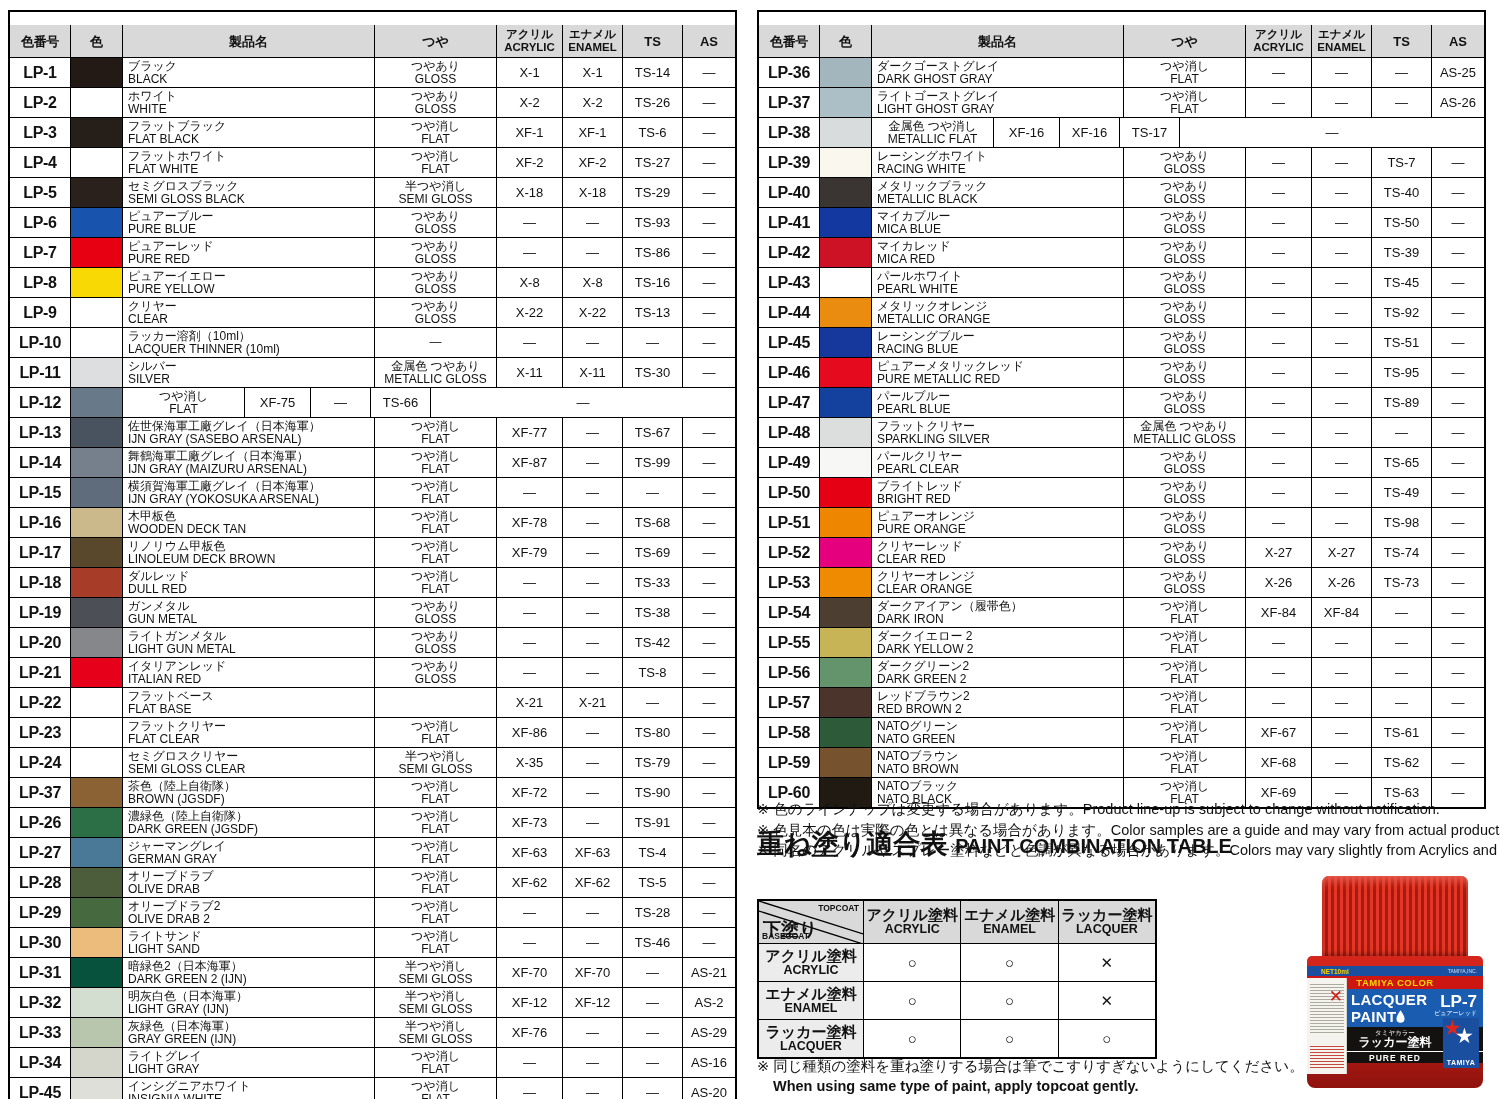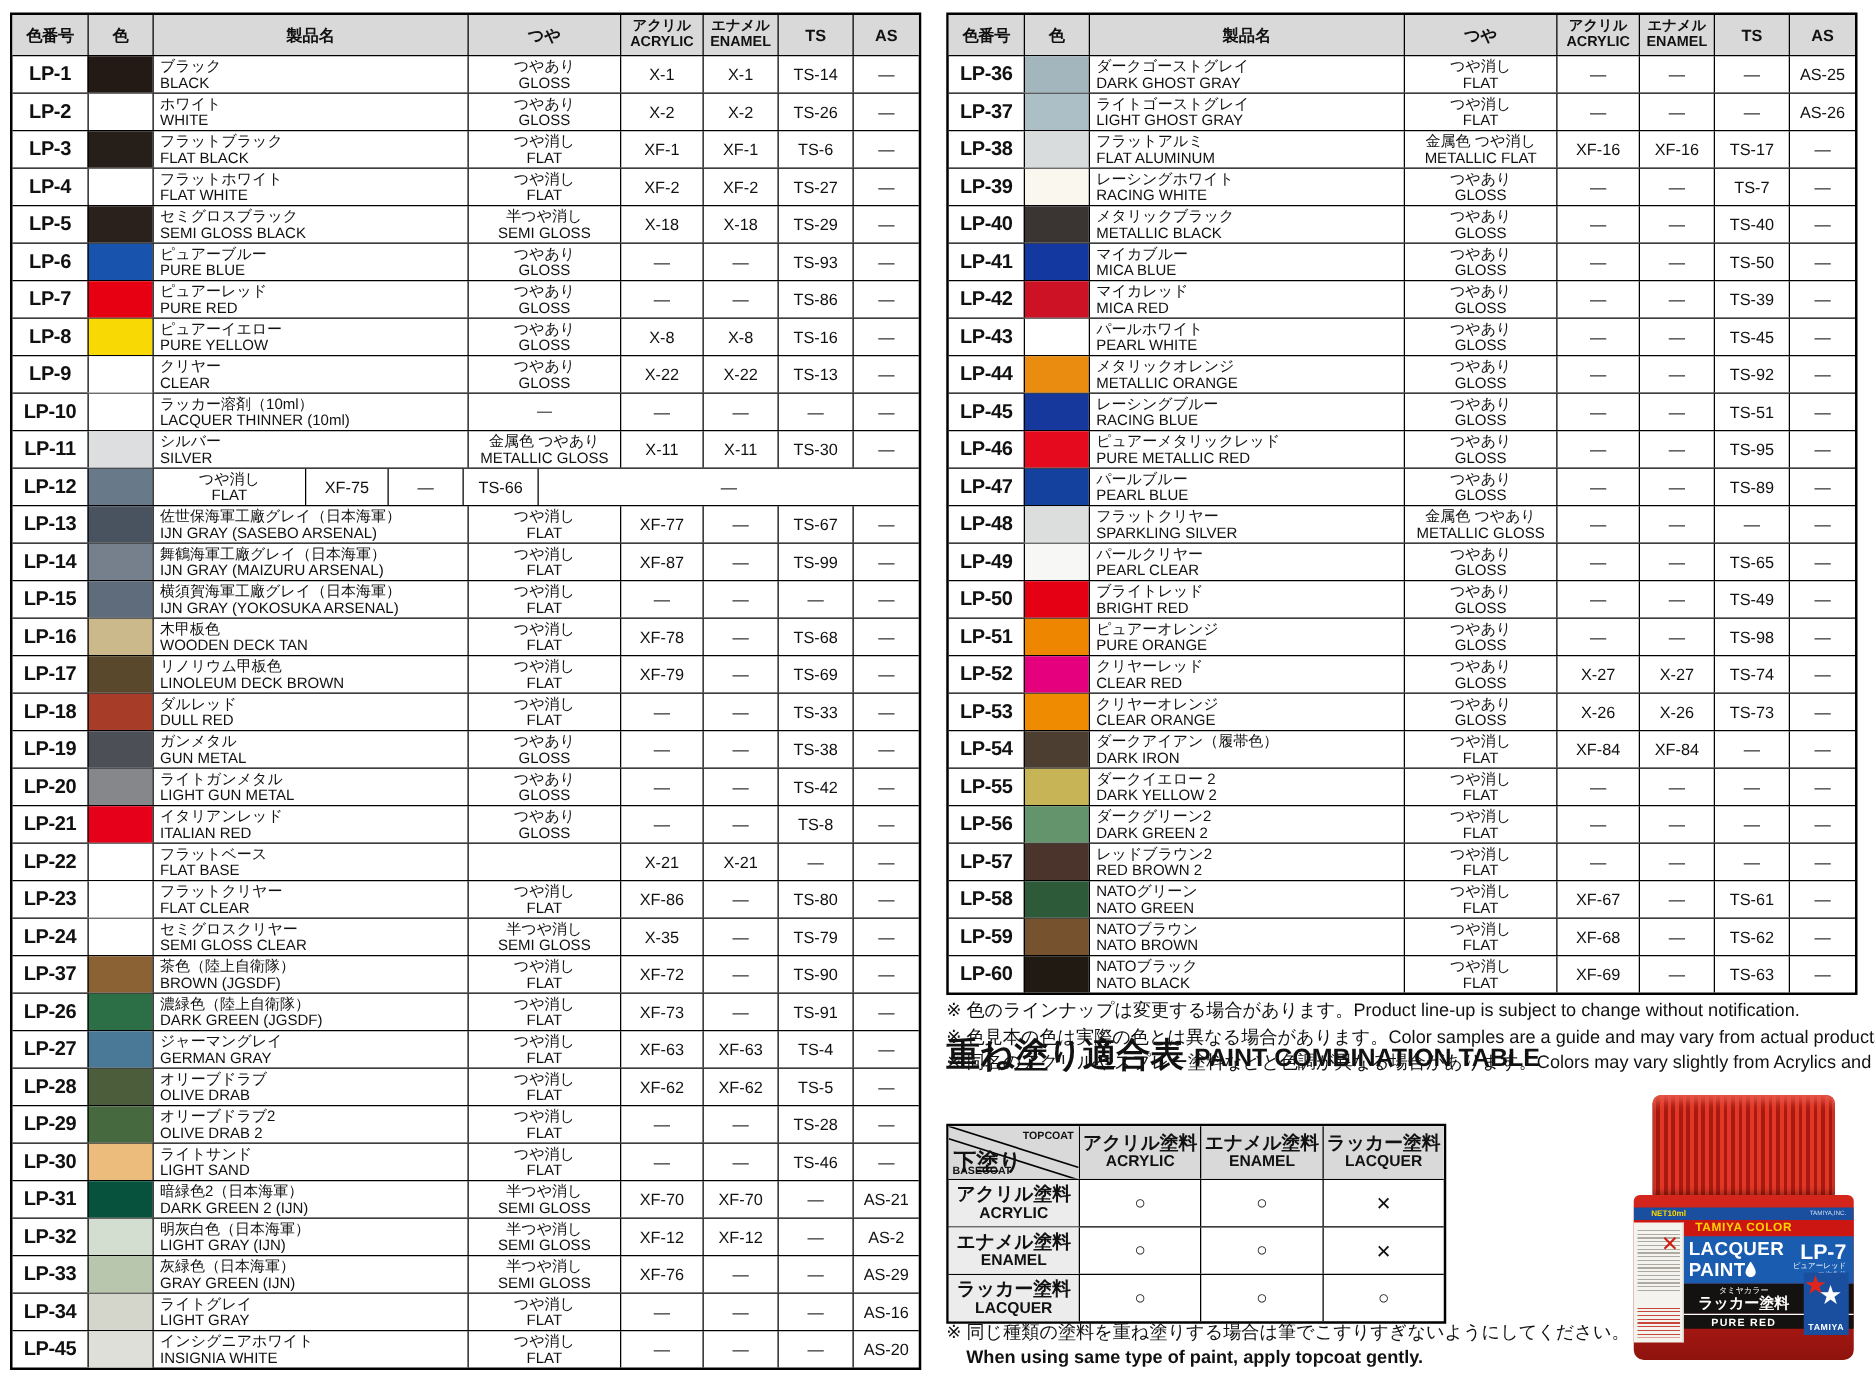--- a/index.html
+++ b/index.html
@@ -5,21 +5,21 @@
   * { margin:0; padding:0; box-sizing:border-box; }
   html,body { width:1500px; height:1099px; background:#fff; overflow:hidden;
     font-family:"Liberation Sans","DejaVu Sans",sans-serif; color:#111; }
   .page { position:relative; width:1500px; height:1099px; background:#fff; }
 
   
   .tbl { position:absolute; top:10px; width:729px; border:2px solid #000; background:#fff; }
   .tbl-left  { left:8px; }
   .tbl-right { left:757px; }
   .tr { display:flex; height:30px; border-top:1px solid #000; }
-  .tr.thead { height:32px; border-top:none; background:#d9d9d9; }
+  .tr.thead { height:32px; border-top:none; background:#d9d9d9;margin-top:13px; }
   .td { border-left:1px solid #000; display:flex; align-items:center; justify-content:center;
         overflow:hidden; text-align:center; }
   .td:first-child { border-left:none; }
   .c-no    { width:60px; font-weight:bold; font-size:16px; letter-spacing:-.3px; }
   .c-sw    { width:52px; }
   .c-name  { width:252px; flex-direction:column; align-items:flex-start; justify-content:center;
              padding-left:5px; font-size:12px; line-height:13px; text-align:left; white-space:nowrap; }
   .c-gloss { width:122px; flex-direction:column; font-size:12px; line-height:13px; }
   .c-acr   { width:66px; font-size:13px; }
   .c-ena   { width:60px; font-size:13px; }
@@ -717,24 +717,20 @@
             <div>FLAT</div>
           </div>
           <div class="td c-acr">—</div>
           <div class="td c-ena">—</div>
           <div class="td c-ts">—</div>
           <div class="td c-as">AS-26</div>
         </div>
         <div class="tr">
           <div class="td c-no">LP-38</div>
           <div class="td c-sw" style="background: rgb(217, 220, 220);"></div>
-          <div class="td c-name">
-            <div>フラットアルミ</div>
-            <div>FLAT ALUMINUM</div>
-          </div>
           <div class="td c-gloss">
             <div>金属色 つや消し</div>
             <div>METALLIC FLAT</div>
           </div>
           <div class="td c-acr">XF-16</div>
           <div class="td c-ena">XF-16</div>
           <div class="td c-ts">TS-17</div>
           <div class="td c-as">—</div>
         </div>
         <div class="tr">

